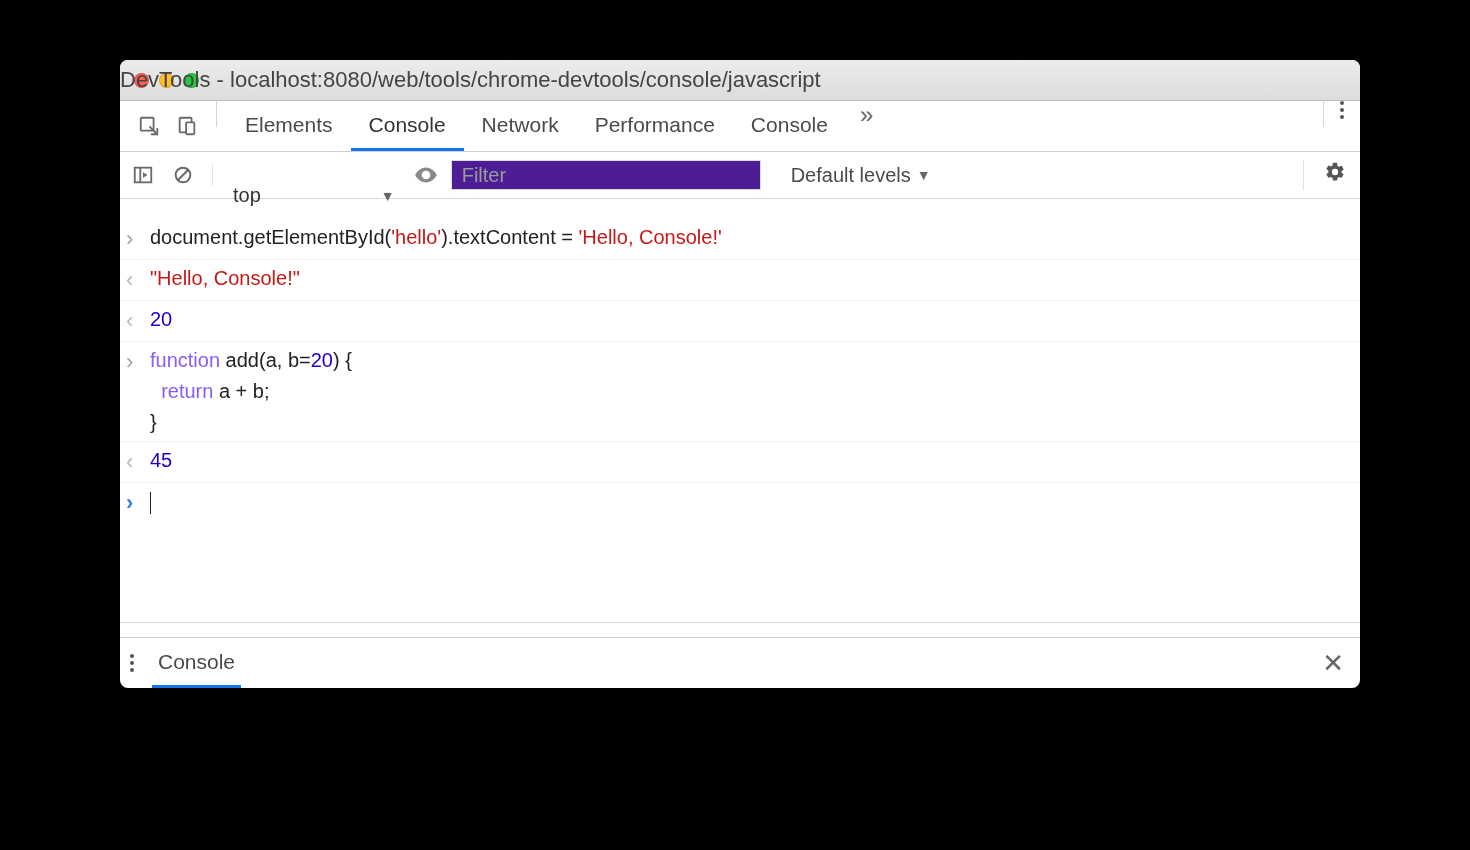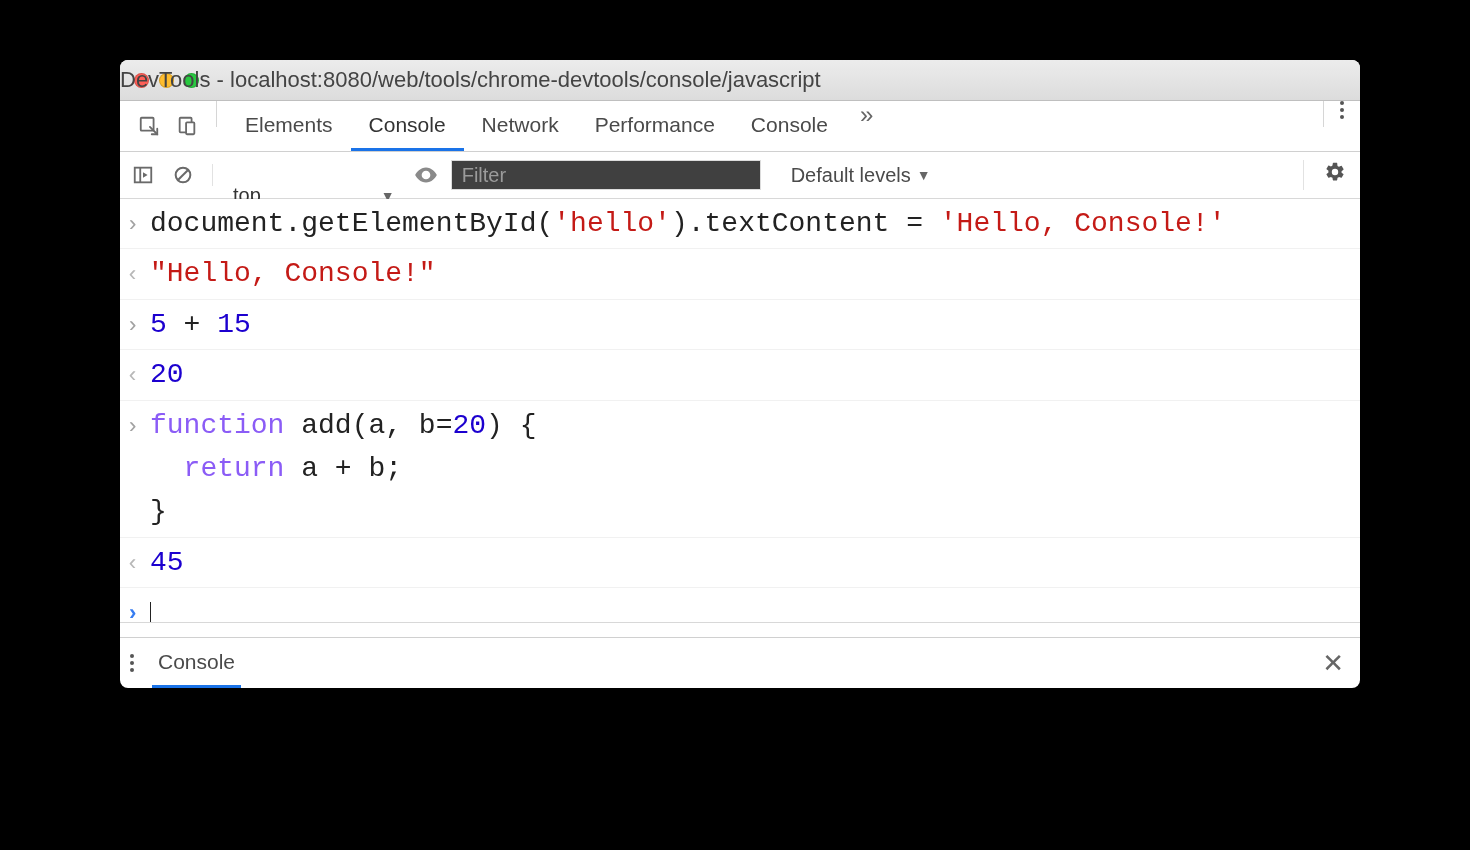--- a/index.html
+++ b/index.html
@@ -126,42 +126,43 @@
     padding: 2px 6px;
     color:#333;
     margin-top:41px;
   }
   .context-sel .dd { color:#666; font-size:14px;}
   .eye { color:#888; font-size:22px;}
   .filter {
     width: 310px;
     height: 30px;
     border: 1px solid #dcdcdc;
-    background:#404040;
+    background:#4c1d95;
     padding: 0 10px;
     font-size: 20px;
     color:#999;
     display:flex;align-items:center;
     box-sizing: border-box;
   }
   .levels {
     margin-left: 20px;
     color:#4a4a4a;
     display:flex;align-items:center;gap:6px;
   }
   .ctoolbar .spacer { flex:1;}
   .gear { color:#555; font-size:22px; padding-right:6px;}
   
   .cbody {
     flex: 1 1 auto;
     overflow: hidden;
     background:#fff;
-    font-family: Liberation Mono, monospace;
-    font-size: 28px;
+    font-family: Liberation Sans, sans-serif;
+    font-size: 20px;
     line-height: 1.55;
+    margin-top: 20px;
   }
   .row {
     display:flex;
     padding: 3px 10px 3px 6px;
     border-bottom: 1px solid #f1f1f1;
   }
   .row.noborder { border-bottom: none; }
   .arrow {
     width: 24px;
     flex: 0 0 24px;
@@ -314,24 +315,20 @@
   <div class="cbody" id="console-body">
       <div class="row">
         <div class="arrow in"></div>
         <div class="code"><span class="tok-plain">document</span><span class="tok-plain">.</span><span class="tok-plain">getElementById</span><span class="tok-plain">(</span><span class="tok-str">'hello'</span><span class="tok-plain">)</span><span class="tok-plain">.</span><span class="tok-plain">textContent</span><span class="tok-plain"> = </span><span class="tok-str">'Hello, Console!'</span></div>
       </div>
       <div class="row">
         <div class="arrow out"></div>
         <div class="code"><span class="tok-str">"Hello, Console!"</span></div>
       </div>
       <div class="row">
-        <div class="arrow in"></div>
-        <div class="code"><span class="tok-num">5</span><span class="tok-plain"> + </span><span class="tok-num">15</span></div>
-      </div>
-      <div class="row">
         <div class="arrow out"></div>
         <div class="code"><span class="tok-num">20</span></div>
       </div>
       <div class="row">
         <div class="arrow in"></div>
         <div class="code"><span class="tok-kw">function</span><span class="tok-plain"> add(a, b=</span><span class="tok-num">20</span><span class="tok-plain">) {
   </span><span class="tok-kw">return</span><span class="tok-plain"> a + b;
 }</span></div>
       </div>
       <div class="row">

